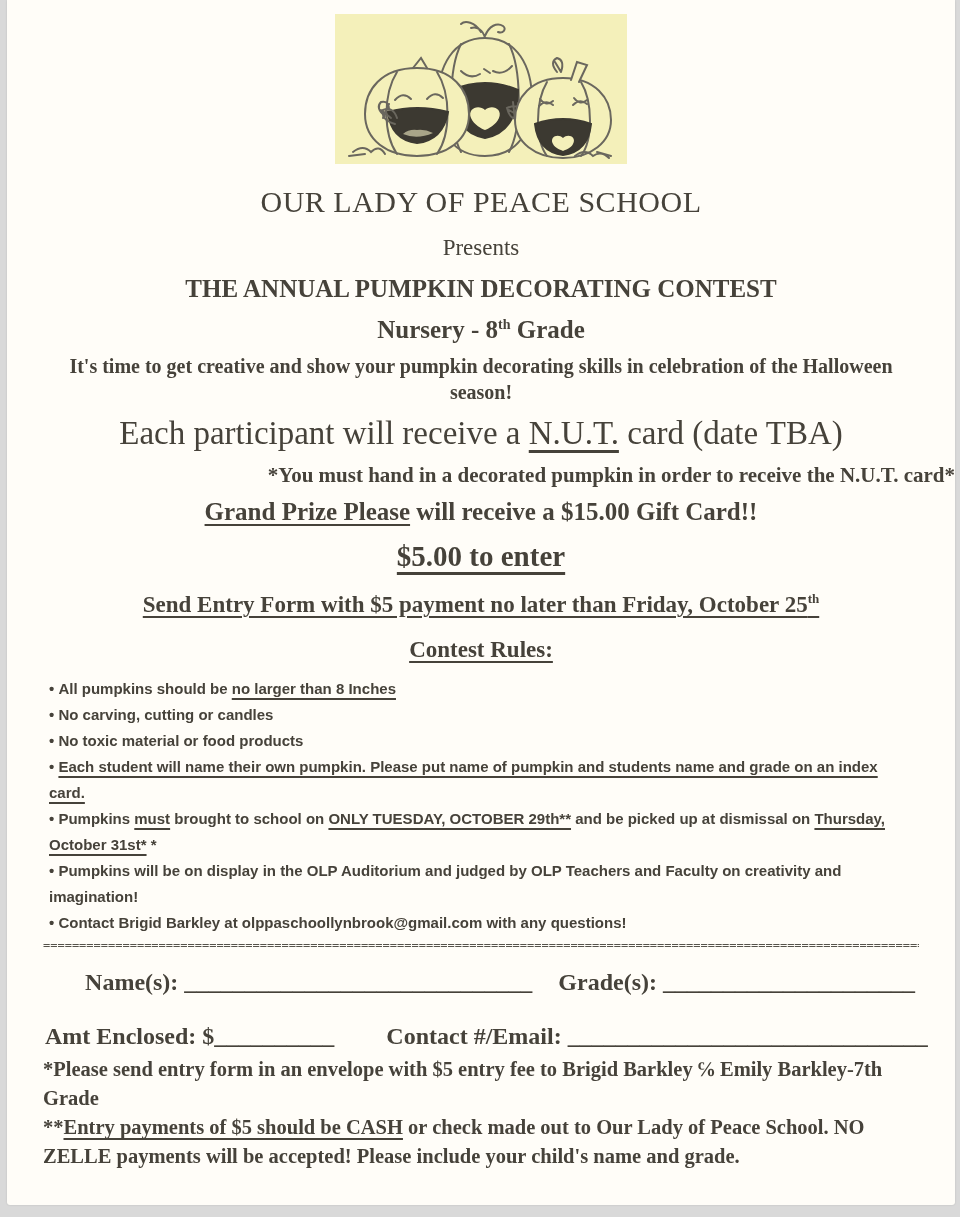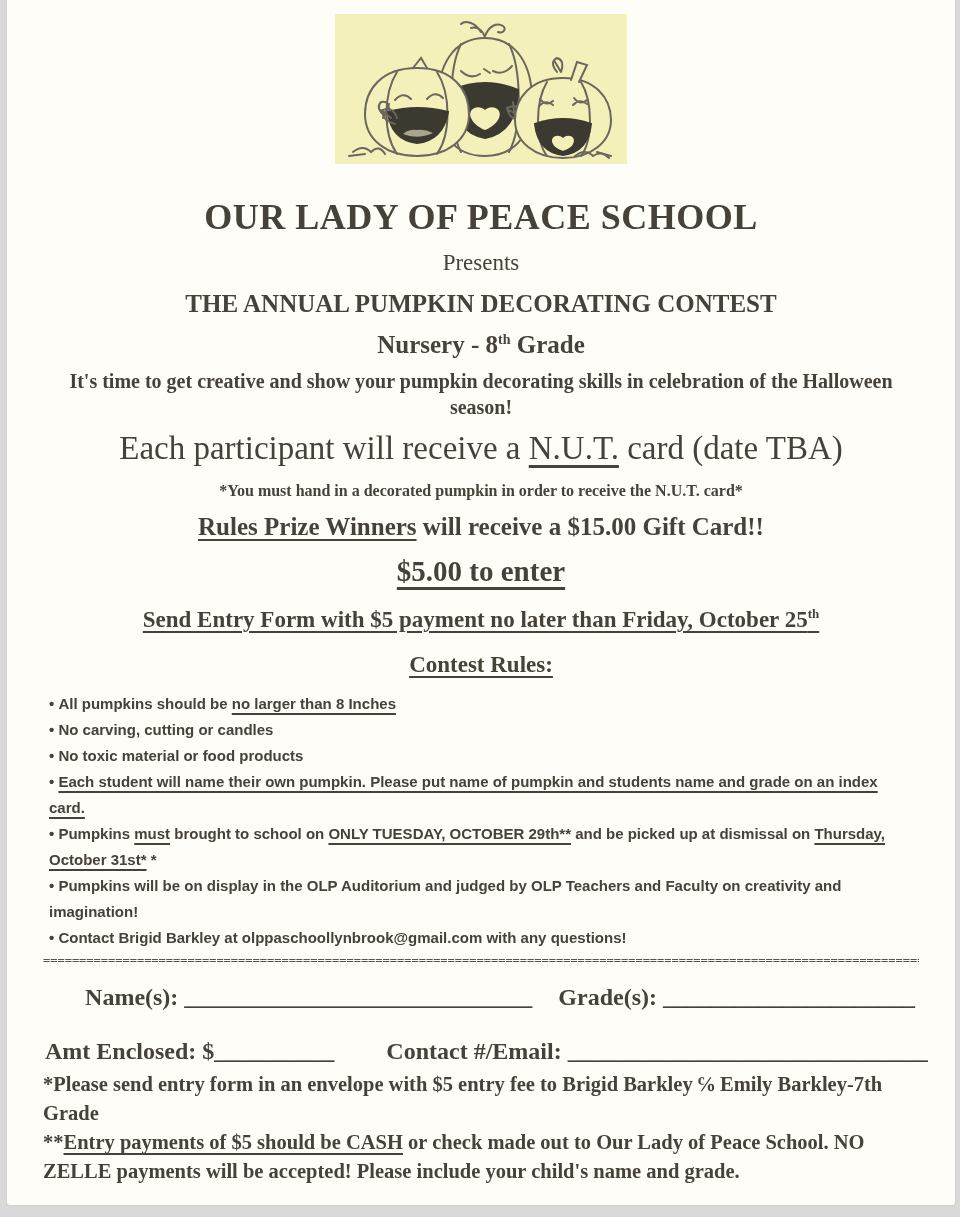--- a/index.html
+++ b/index.html
@@ -18,35 +18,35 @@
     border-radius:0 0 3px 3px;
     box-shadow:0 0 2px rgba(0,0,0,.15);
   }
   .center{text-align:center;}
   .illustration{
     width:292px;height:150px;
     margin:14px auto 0 auto;
     display:block;
   }
   .school-name{
-    margin-top:35px;
-    font-size:36px;font-weight:bold;
+    margin-top:20px;
+    font-size:30px;font-weight:normal;
     letter-spacing:.5px;
     line-height:36px;
   }
   .presents{margin-top:14px;font-size:23px;line-height:28px;}
   .contest-title{margin-top:12px;font-size:25px;font-weight:bold;line-height:30px;}
   .grades-line{margin-top:6px;font-size:25px;font-weight:bold;line-height:30px;}
   .grades-line sup{font-size:14px;}
   .intro{
     margin:8px auto 0 auto;max-width:850px;
     font-size:20px;font-weight:bold;line-height:26px;
   }
   .nut-line{margin-top:8px;font-size:33px;font-weight:normal;line-height:40px;}
-  .nut-note{margin-top:10px;font-size:16px;font-weight:bold;line-height:25px;}
+  .nut-note{margin-top:10px;font-size:21px;font-weight:bold;line-height:25px;text-align:right;}
   .prize-line{margin-top:8px;font-size:25px;font-weight:bold;line-height:31px;}
   .fee-line{margin-top:12px;font-size:29px;font-weight:bold;line-height:35px;}
   .deadline-line{margin-top:10px;font-size:23px;font-weight:bold;line-height:29px;}
   .deadline-line sup{font-size:13px;}
   .rules-heading{margin-top:16px;font-size:23px;font-weight:bold;line-height:29px;}
 
   .u{text-decoration:underline;text-decoration-thickness:2px;text-underline-offset:4px;}
   .u-big{text-decoration:underline;text-decoration-thickness:3px;text-underline-offset:6px;}
 
   .rules-list{
@@ -155,21 +155,21 @@
   <div class="center contest-title">THE ANNUAL PUMPKIN DECORATING CONTEST</div>
 
   <div class="center grades-line"><span>Nursery - 8</span><sup>th</sup><span> Grade</span></div>
 
   <div class="center intro">It's time to get creative and show your pumpkin decorating skills in celebration  of the Halloween season!</div>
 
   <div class="center nut-line"><span>Each participant will receive a </span><span class="u-big">N.U.T.</span><span> card (date TBA)</span></div>
 
   <div class="center nut-note">*You must hand in a decorated pumpkin in order to receive the N.U.T. card*</div>
 
-  <div class="center prize-line"><span class="u">Rules Prize Winners</span><span> will receive a $15.00 Gift Card!!</span></div>
+  <div class="center prize-line"><span class="u">Grand Prize Please</span><span> will receive a $15.00 Gift Card!!</span></div>
 
   <div class="center fee-line"><span class="u-big">$5.00 to enter</span></div>
 
   <div class="center deadline-line"><span class="u"><span>Send Entry Form with $5 payment no later than Friday, October 25</span><sup>th</sup></span></div>
 
   <div class="center rules-heading"><span class="u">Contest Rules:</span></div>
 
   <ul class="rules-list">
     <li><span>All pumpkins should be </span><span class="us">no larger than 8 Inches</span></li>
     <li><span>No carving, cutting or candles</span></li>

